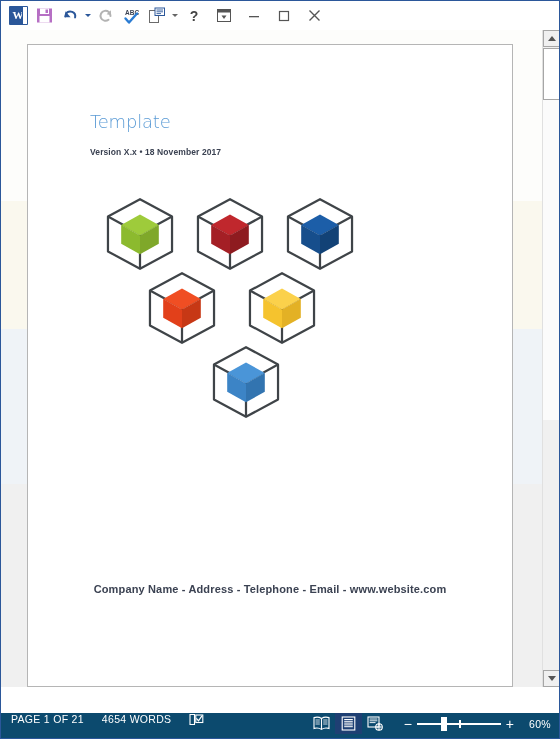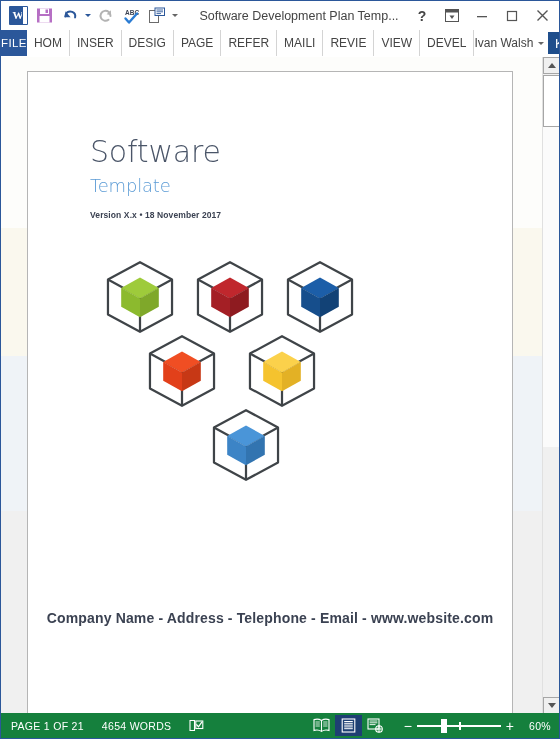--- a/index.html
+++ b/index.html
@@ -188,21 +188,21 @@
   .cube-row.r1 { gap: 18px; }
   .cube-row.r2 { gap: 28px; margin-left: 42px; margin-top: -4px; }
   .cube-row.r3 { margin-left: 106px; margin-top: -4px; }
   .cube { width: 72px; height: 78px; }
 
   .doc-footer {
     position: absolute;
     left: 0; right: 0;
     top: 538px;
     text-align: center;
-    font-size: 14px;
+    font-size: 11px;
     color: #3b4252;
     font-weight: bold;
     letter-spacing: .15px;
   }
 
   
   .vscroll {
     position: absolute;
     right: 0; top: 0;
     width: 17px; height: 657px;
@@ -238,24 +238,24 @@
     left: 0; top: 70px;
     width: 17px; height: 320px;
     background: #fbfbfb;
   }
 
   
   .statusbar {
     position: absolute;
     left: 0; bottom: 0;
     width: 558px; height: 25px;
-    background: #15803d;
+    background: #0c4a6e;
     color: #ffffff;
     display: flex;
-    align-items: center;
+    align-items: flex-start;
     font-size: 10.5px;
     padding: 0 8px 0 10px;
     letter-spacing: .3px;
   }
   .sb-item { margin-right: 18px; white-space: nowrap; cursor: pointer; }
   .sb-icon { margin-right: 16px; cursor: pointer; display: flex; align-items: center; }
   .sb-right { margin-left: auto; display: flex; align-items: center; gap: 0px; }
   .view-btn {
     width: 27px; height: 21px;
     display: flex; align-items: center; justify-content: center;
@@ -342,21 +342,20 @@
         <svg width="18" height="17" viewBox="0 0 18 17">
           <rect x="1.5" y="3.5" width="9" height="12" fill="#ffffff" stroke="#6b6b6b" stroke-width="1"></rect>
           <rect x="7" y="1" width="9.5" height="7.5" fill="#ffffff" stroke="#2b579a" stroke-width="1"></rect>
           <path d="M8.5 3 H15 M8.5 4.8 H15 M8.5 6.6 H13" stroke="#2b579a" stroke-width="0.9"></path>
         </svg>
       </div>
 
       <div class="qat-dropdown-arrow gray"></div>
     </div>
 
-    <div class="doc-title">Software Development Plan Temp...</div>
 
     <div class="wincontrols">
       <div class="wc">
         <span style="font-size:14px;font-weight:600;">?</span>
       </div>
       <div class="wc">
         <svg width="14" height="13" viewBox="0 0 14 13">
           <rect x="0.5" y="0.5" width="13" height="12" fill="none" stroke="#555" stroke-width="1"></rect>
           <rect x="0.5" y="0.5" width="13" height="3" fill="#555"></rect>
           <path d="M7 10 L4.5 6.5 H9.5 Z" fill="#555"></path>
@@ -373,48 +372,29 @@
           </svg>
       </div>
       <div class="wc">
         <svg width="13" height="13" viewBox="0 0 13 13">
           <path d="M1.5 1.5 L11.5 11.5 M11.5 1.5 L1.5 11.5" stroke="#555" stroke-width="1.4"></path>
         </svg>
       </div>
     </div>
   </div>
 
-  <div class="ribbon">
-    <div class="tab-file">FILE</div>
-    <div class="tab">HOM</div>
-    <div class="tab">INSER</div>
-    <div class="tab">DESIG</div>
-    <div class="tab">PAGE</div>
-    <div class="tab">REFER</div>
-    <div class="tab">MAILI</div>
-    <div class="tab">REVIE</div>
-    <div class="tab">VIEW</div>
-    <div class="tab">DEVEL</div>
-
-    <div class="user-area">
-      <span class="user-name">Ivan Walsh</span>
-      <span class="qat-dropdown-arrow gray"></span>
-      <div class="avatar">K</div>
-    </div>
-  </div>
 
   <div class="docarea">
     <div class="band band-1"></div>
     <div class="band band-2"></div>
     <div class="band band-3"></div>
     <div class="band band-4"></div>
 
     <div class="page">
       <div class="page-inner">
-        <div class="doc-h1">Software</div>
         <div class="doc-h2">Template</div>
         <div class="doc-version">Version X.x • 18 November 2017</div>
 
         <div class="cubes-wrap">
           <div class="cube-row r1">
             <div class="cube"><svg viewBox="0 0 100 112" width="100%" height="100%">
                   <path d="M50 6 L96 31 L96 81 L50 106 L4 81 L4 31 Z" fill="none" stroke="#3f4448" stroke-width="3.2" stroke-linejoin="round"></path>
                   <path d="M4 31 L50 56 L96 31" fill="none" stroke="#3f4448" stroke-width="3.2" stroke-linejoin="round"></path>
                   <path d="M50 56 L50 106" fill="none" stroke="#3f4448" stroke-width="3.2"></path>
                   <path d="M50 28 L77 43 L50 58 L23 43 Z" fill="#9ECB3B"></path>

